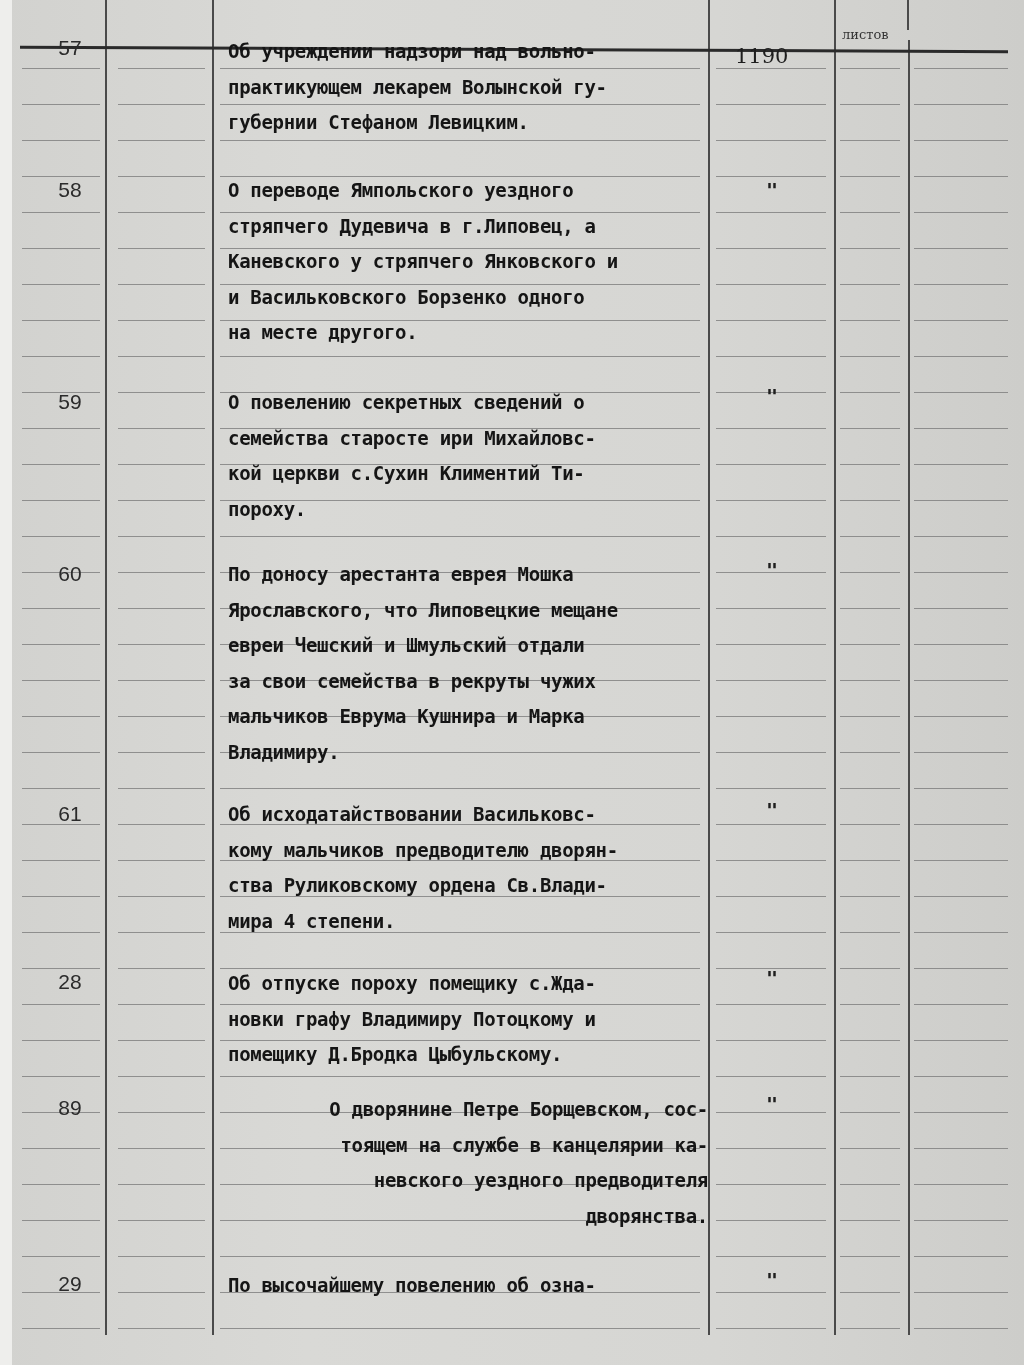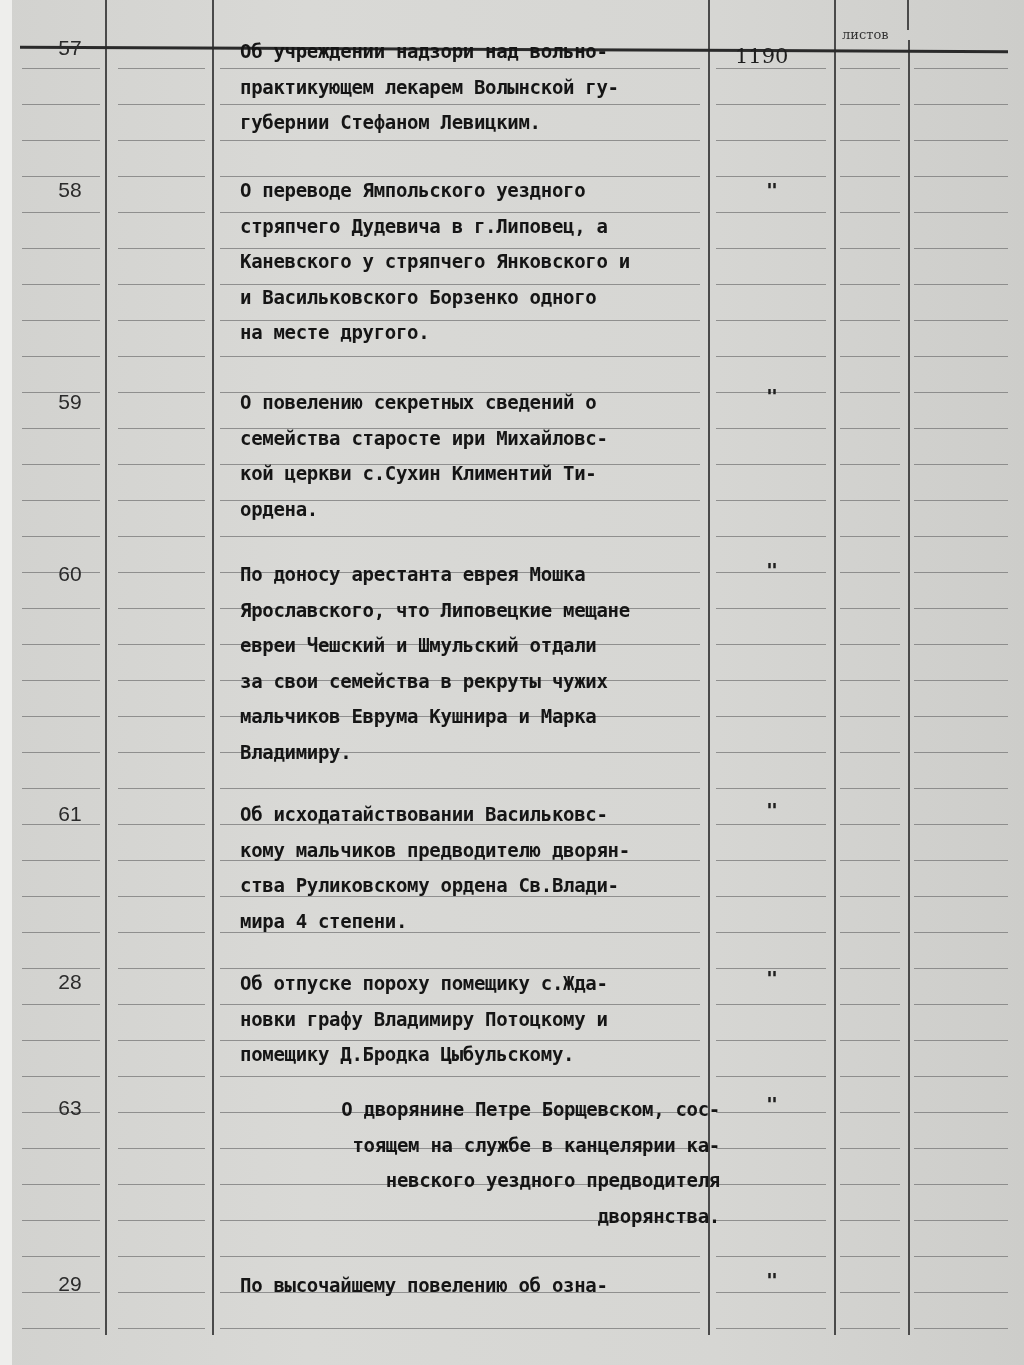--- a/index.html
+++ b/index.html
@@ -13,21 +13,21 @@
     position:relative; width:1024px; height:1365px;
     background:linear-gradient(90deg,#d2d2cf 0%,#d9d9d6 30%,#d6d6d3 70%,#cdcdca 100%);
   }
   .edge { position:absolute; left:0; top:0; width:12px; height:1365px; background:#eeeeec; }
   .vline { position:absolute; top:0; width:1.5px; background:#4a4a4a; }
   .hrule { position:absolute; height:1px; background:#777; opacity:.75; }
   .header-rule { position:absolute; left:20px; width:988px; top:48px; height:3px; background:#2a2a2a; transform:rotate(0.25deg); }
   .hdr-label { position:absolute; font-family:"DejaVu Serif", serif; font-size:13px; color:#333; }
   .row { position:absolute; left:0; width:1024px; }
   .num { position:absolute; left:40px; width:60px; text-align:center; font-family:"Liberation Sans", sans-serif; font-size:21px; color:#2b2b2b; }
-  .title { position:absolute; left:228px; width:480px; font-size:19px; font-weight:bold; line-height:35.5px; letter-spacing:-0.3px; white-space:pre; color:#151515;margin-left:12px; }
+  .title { position:absolute; left:228px; width:480px; font-size:19px; font-weight:bold; line-height:35.5px; letter-spacing:-0.3px; white-space:pre; color:#151515; }
   .year { position:absolute; left:735px; font-family:"DejaVu Serif", serif; font-size:21px; color:#1e1e1e; }
   .ditto { position:absolute; left:766px; font-size:20px; font-weight:bold; color:#1e1e1e; }
 </style>
 </head>
 <body>
 
 <div class="page">
   <div class="edge"></div>
 
   <div class="vline" style="left:105px;height:1335px;"></div>
@@ -275,21 +275,21 @@
 <span>и Васильковского Борзенко одного</span>
 <span>на месте другого.</span></div>
     <div class="ditto">"</div>
   </div>
 
   <div class="row" style="top:390px;">
     <div class="num">59</div>
     <div class="title" style="top:-5px;"><span>О повелению секретных сведений о</span>
 <span>семейства старосте ири Михайловс-</span>
 <span>кой церкви с.Сухин Климентий Ти-</span>
-<span>ордена.</span></div>
+<span>пороху.</span></div>
     <div class="ditto" style="top:-6px;">"</div>
   </div>
 
   <div class="row" style="top:562px;">
     <div class="num">60</div>
     <div class="title" style="top:-5px;"><span>По доносу арестанта еврея Мошка</span>
 <span>Ярославского, что Липовецкие мещане</span>
 <span>евреи Чешский и Шмульский отдали</span>
 <span>за свои семейства в рекруты чужих</span>
 <span>мальчиков Еврума Кушнира и Марка</span>
@@ -308,21 +308,21 @@
 
   <div class="row" style="top:970px;">
     <div class="num">28</div>
     <div class="title" style="top:-4px;"><span>Об отпуске пороху помещику с.Жда-</span>
 <span>новки графу Владимиру Потоцкому и</span>
 <span>помещику Д.Бродка Цыбульскому.</span></div>
     <div class="ditto" style="top:-4px;">"</div>
   </div>
 
   <div class="row" style="top:1096px;">
-    <div class="num">63</div>
+    <div class="num">89</div>
     <div class="title" style="top:-4px;text-align:right;"><span>О дворянине Петре Борщевском, сос-</span>
 <span>тоящем на службе в канцелярии ка-</span>
 <span>невского уездного предводителя</span>
 <span>дворянства.</span></div>
     <div class="ditto" style="top:-4px;">"</div>
   </div>
 
   <div class="row" style="top:1272px;">
     <div class="num">29</div>
     <div class="title" style="top:-4px;"><span>По высочайшему повелению об озна-</span></div>

